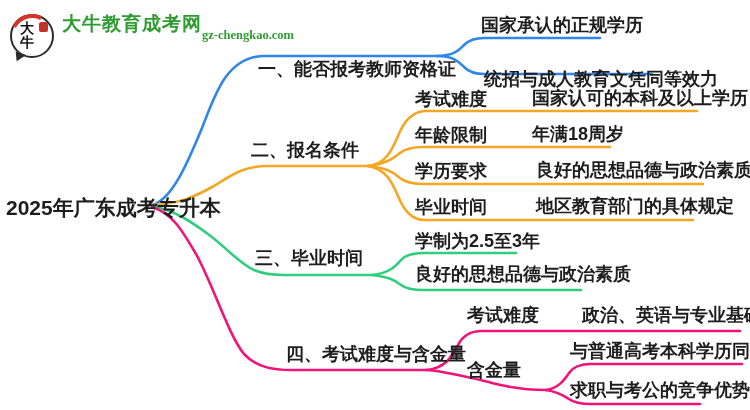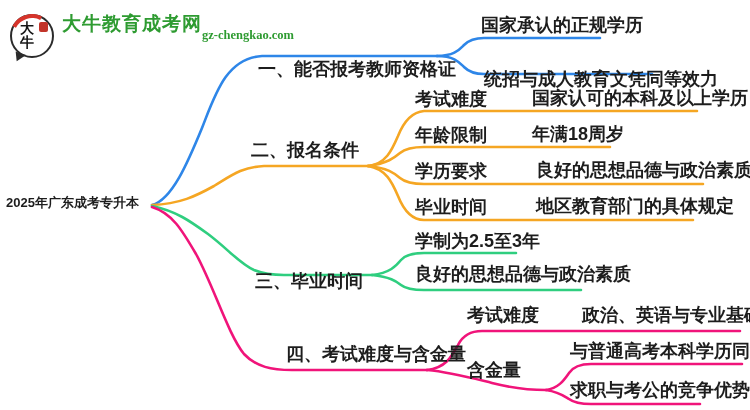--- a/index.html
+++ b/index.html
@@ -34,21 +34,21 @@
   .brand-text{display:flex;flex-direction:row;line-height:1.05;font-family:Liberation Serif, serif;}
   .brand-name{font-weight:700;font-size:19px;color:#2e9b31;letter-spacing:1px;}
   .brand-domain{font-weight:700;font-size:12.5px;color:#2e9b31;margin-top:15px;}
   
   .map-lines{position:absolute;left:0;top:0;width:750px;height:410px;}
   .map-lines path{fill:none;stroke-width:2.6;stroke-linecap:round;stroke-linejoin:round;}
   .node{
     position:absolute;white-space:nowrap;
     font-weight:600;font-size:18px;line-height:1.15;color:#1d1d1d;
   }
-  .root{font-size:13px;}
+  .root{font-size:21px;}
 </style>
 </head>
 <body>
 
 <div class="logo">
   <div class="logo-icon">
     <span class="logo-bull">大牛</span>
     <span class="logo-seal"></span>
   </div>
   <div class="brand-text">
@@ -89,21 +89,21 @@
 <span class="node" style="left:251px;top:140px;">二、报名条件</span>
 <span class="node" style="left:415px;top:89px;">考试难度</span>
 <span class="node" style="left:532px;top:88px;">国家认可的本科及以上学历</span>
 <span class="node" style="left:415px;top:125px;">年龄限制</span>
 <span class="node" style="left:532px;top:124px;">年满18周岁</span>
 <span class="node" style="left:415px;top:161px;">学历要求</span>
 <span class="node" style="left:536px;top:160px;">良好的思想品德与政治素质</span>
 <span class="node" style="left:415px;top:197px;">毕业时间</span>
 <span class="node" style="left:536px;top:196px;">地区教育部门的具体规定</span>
 
-<span class="node" style="left:255px;top:248px;margin-top:23px;">三、毕业时间</span>
+<span class="node" style="left:255px;top:248px;">三、毕业时间</span>
 <span class="node" style="left:415px;top:231px;">学制为2.5至3年</span>
 <span class="node" style="left:415px;top:264px;">良好的思想品德与政治素质</span>
 
 <span class="node" style="left:257px;top:344px;margin-left:29px;">四、考试难度与含金量</span>
 <span class="node" style="left:467px;top:305px;">考试难度</span>
 <span class="node" style="left:582px;top:305px;">政治、英语与专业基础课程</span>
 <span class="node" style="left:467px;top:360px;">含金量</span>
 <span class="node" style="left:570px;top:341px;">与普通高考本科学历同等效力</span>
 <span class="node" style="left:570px;top:380px;">求职与考公的竞争优势</span>
 

